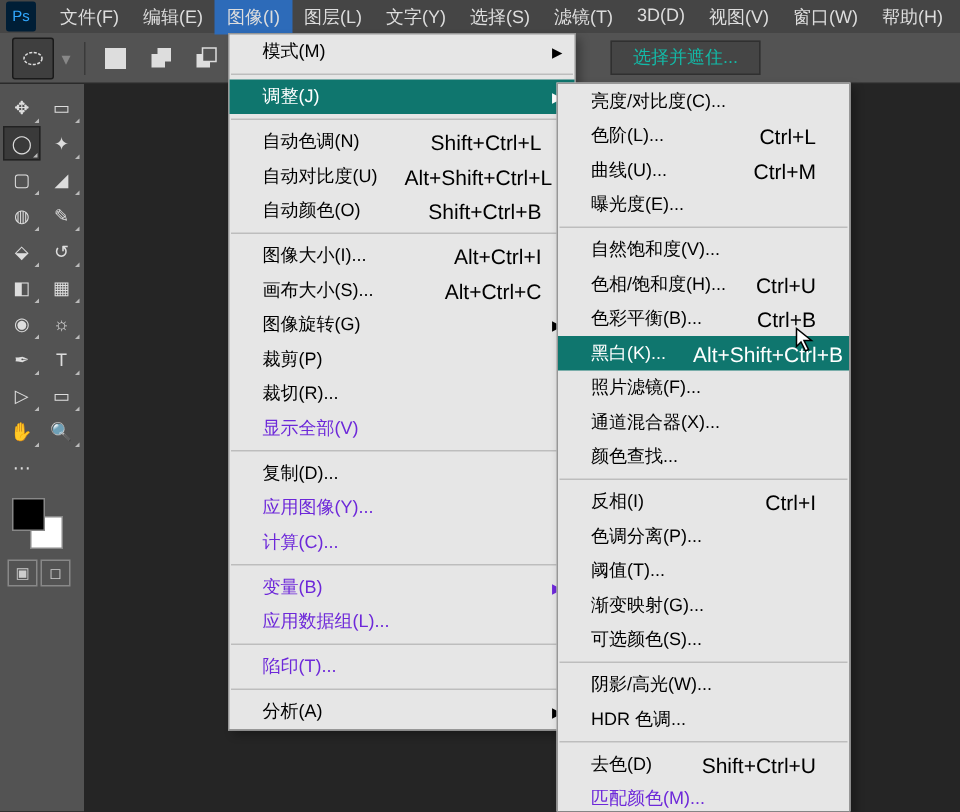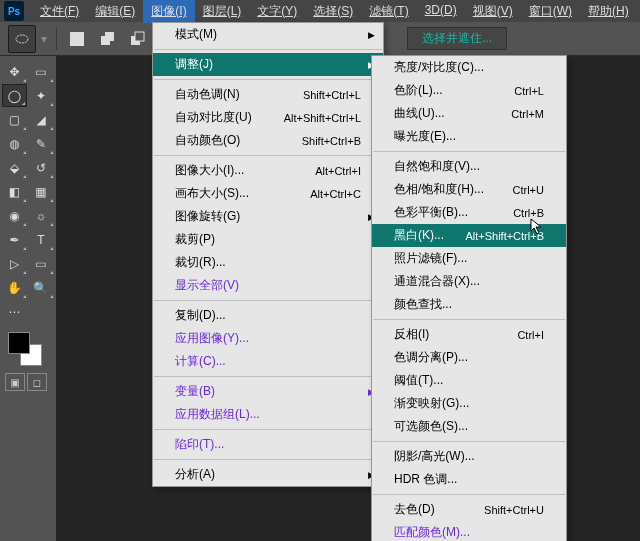--- a/index.html
+++ b/index.html
@@ -1,18 +1,18 @@
 <!DOCTYPE html>
 <html><head>
 <meta charset="utf-8">
 <style>
 *{margin:0;padding:0;box-sizing:border-box;font-family:"Microsoft YaHei",sans-serif;font-size:12px;user-select:none}
 body{background:#252525;width:640px;height:541px;overflow:hidden;position:relative}
 .menubar{background:#454545;height:22px;display:flex;align-items:center;color:#ddd;padding-left:4px}
-.ps-icon{width:20px;height:20px;background:#001e36;color:#31a8ff;display:flex;align-items:center;justify-content:center;font-weight:bold;font-size:10px;border-radius:2px;margin-right:8px}
+.ps-icon{width:20px;height:20px;background:#001e36;color:#31a8ff;display:flex;align-items:center;justify-content:center;font-weight:normal;font-size:10px;border-radius:2px;margin-right:8px}
 .menu-item{padding:3px 8px;cursor:default}
 .menu-item.active{background:#2d6bb9}
 .toolbar{background:#535353;height:34px;display:flex;align-items:center;padding:0 8px;border-bottom:1px solid #2a2a2a}
 .tb-btn{width:28px;height:28px;display:flex;align-items:center;justify-content:center;color:#ddd;margin-right:2px}
 .tb-lasso{border:1px solid #1a1a1a;background:#3f3f3f;border-radius:2px}
 .tb-sep{width:1px;height:22px;background:#3a3a3a;margin:0 6px}
 .select-mask{color:#14b8a6;padding:2px 14px;border:1px solid #303030;background:#454545;margin-left:4px}
 .main{display:flex;height:calc(100% - 56px)}
 .toolbox{width:56px;background:#535353;padding:4px 2px;display:grid;grid-template-columns:1fr 1fr;gap:1px;align-content:start}
 .tool{width:25px;height:23px;display:flex;align-items:center;justify-content:center;color:#ddd;position:relative}
@@ -25,29 +25,29 @@
 .qm div{width:20px;height:18px;border:1px solid #888;display:flex;align-items:center;justify-content:center;color:#ccc;font-size:10px}
 .canvas{flex:1;background:#252525;display:flex;align-items:center;justify-content:center}
 .dropdown{position:absolute;background:#e6e6e6;border:1px solid #979797;box-shadow:3px 3px 6px rgba(0,0,0,.3);color:#000}
 .dd1{left:152px;top:22px;width:232px}
 .dd2{left:371px;top:55px;width:196px}
 .mi{display:flex;justify-content:space-between;align-items:center;padding:3px 22px 3px 22px;position:relative;white-space:nowrap}
 .mi.hover{background:#0f766e;color:#fff}
 .mi.disabled{color:#6d28d9}
 .mi .arrow{position:absolute;right:8px;font-size:9px}
 .sep{height:1px;background:#bdbdbd;margin:3px 1px}
-.shortcut{color:inherit;font-size:11px;padding-left:18px}
+.shortcut{color:inherit;font-size:14px;padding-left:18px}
 .cursor{position:absolute;left:530px;top:218px;width:14px;height:18px;pointer-events:none;z-index:99}
 </style>
 </head>
 <body>
 
 <div class="menubar">
   <div class="ps-icon">Ps</div>
-  <div id="menuitems" style="display: flex; text-decoration: underline;">
+  <div id="menuitems" style="display: flex;">
       <div class="menu-item">文件(F)</div>
       <div class="menu-item">编辑(E)</div>
       <div class="menu-item active">图像(I)</div>
       <div class="menu-item">图层(L)</div>
       <div class="menu-item">文字(Y)</div>
       <div class="menu-item">选择(S)</div>
       <div class="menu-item">滤镜(T)</div>
       <div class="menu-item">3D(D)</div>
       <div class="menu-item">视图(V)</div>
       <div class="menu-item">窗口(W)</div>

